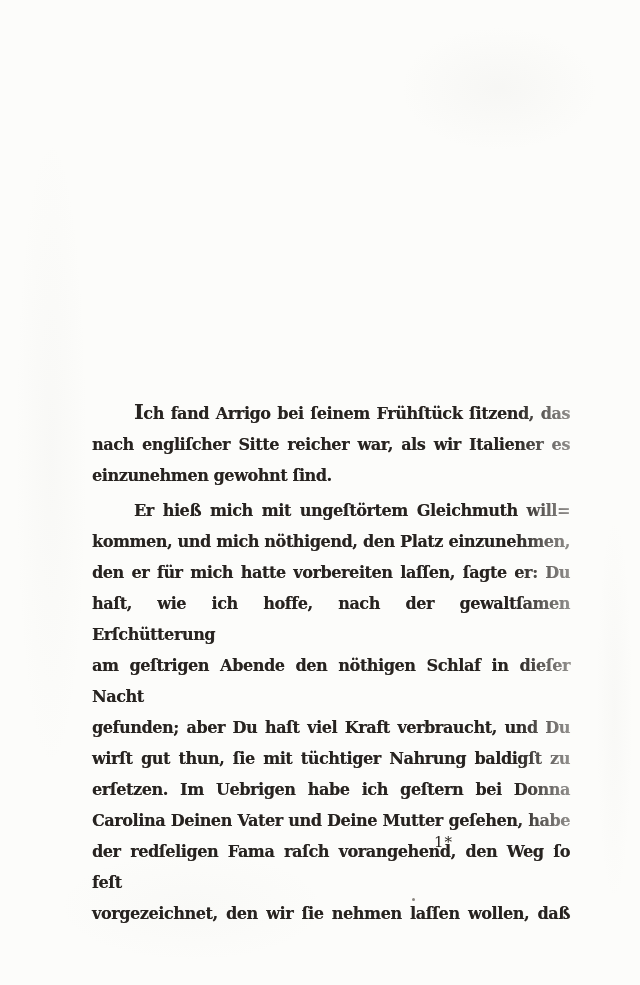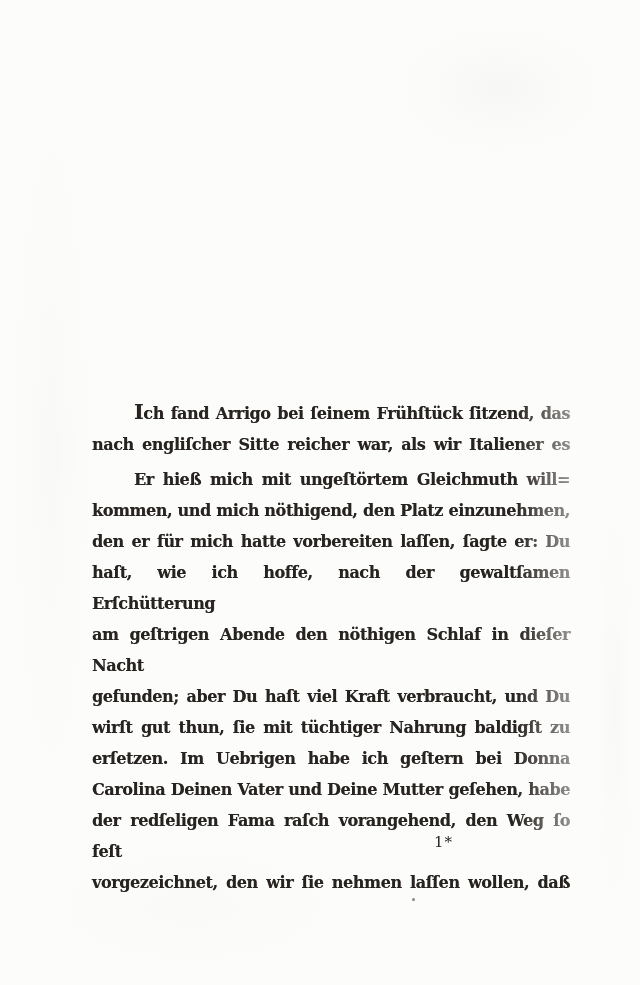--- a/index.html
+++ b/index.html
@@ -78,20 +78,21 @@
 </head>
 <body>
 
 <div class="page">
 
   <div class="textblock">
 
     <div class="para">
       <div class="line indent lead">Ich fand Arrigo bei ſeinem Frühſtück ſitzend, das</div>
       <div class="line">nach engliſcher Sitte reicher war, als wir Italiener es</div>
+      <div class="line para-end">einzunehmen gewohnt ſind.</div>
     </div>
 
     <div class="para">
       <div class="line indent">Er hieß mich mit ungeſtörtem Gleichmuth will=</div>
       <div class="line">kommen, und mich nöthigend, den Platz einzunehmen,</div>
       <div class="line">den er für mich hatte vorbereiten laſſen, ſagte er: Du</div>
       <div class="line">haſt, wie ich hoffe, nach der gewaltſamen Erſchütterung</div>
       <div class="line">am geſtrigen Abende den nöthigen Schlaf in dieſer Nacht</div>
       <div class="line">gefunden; aber Du haſt viel Kraft verbraucht, und Du</div>
       <div class="line">wirſt gut thun, ſie mit tüchtiger Nahrung baldigſt zu</div>

